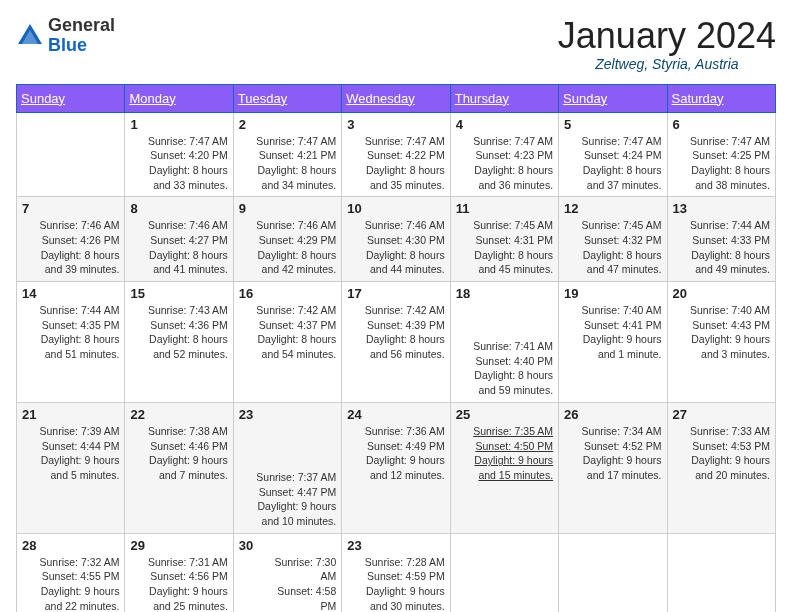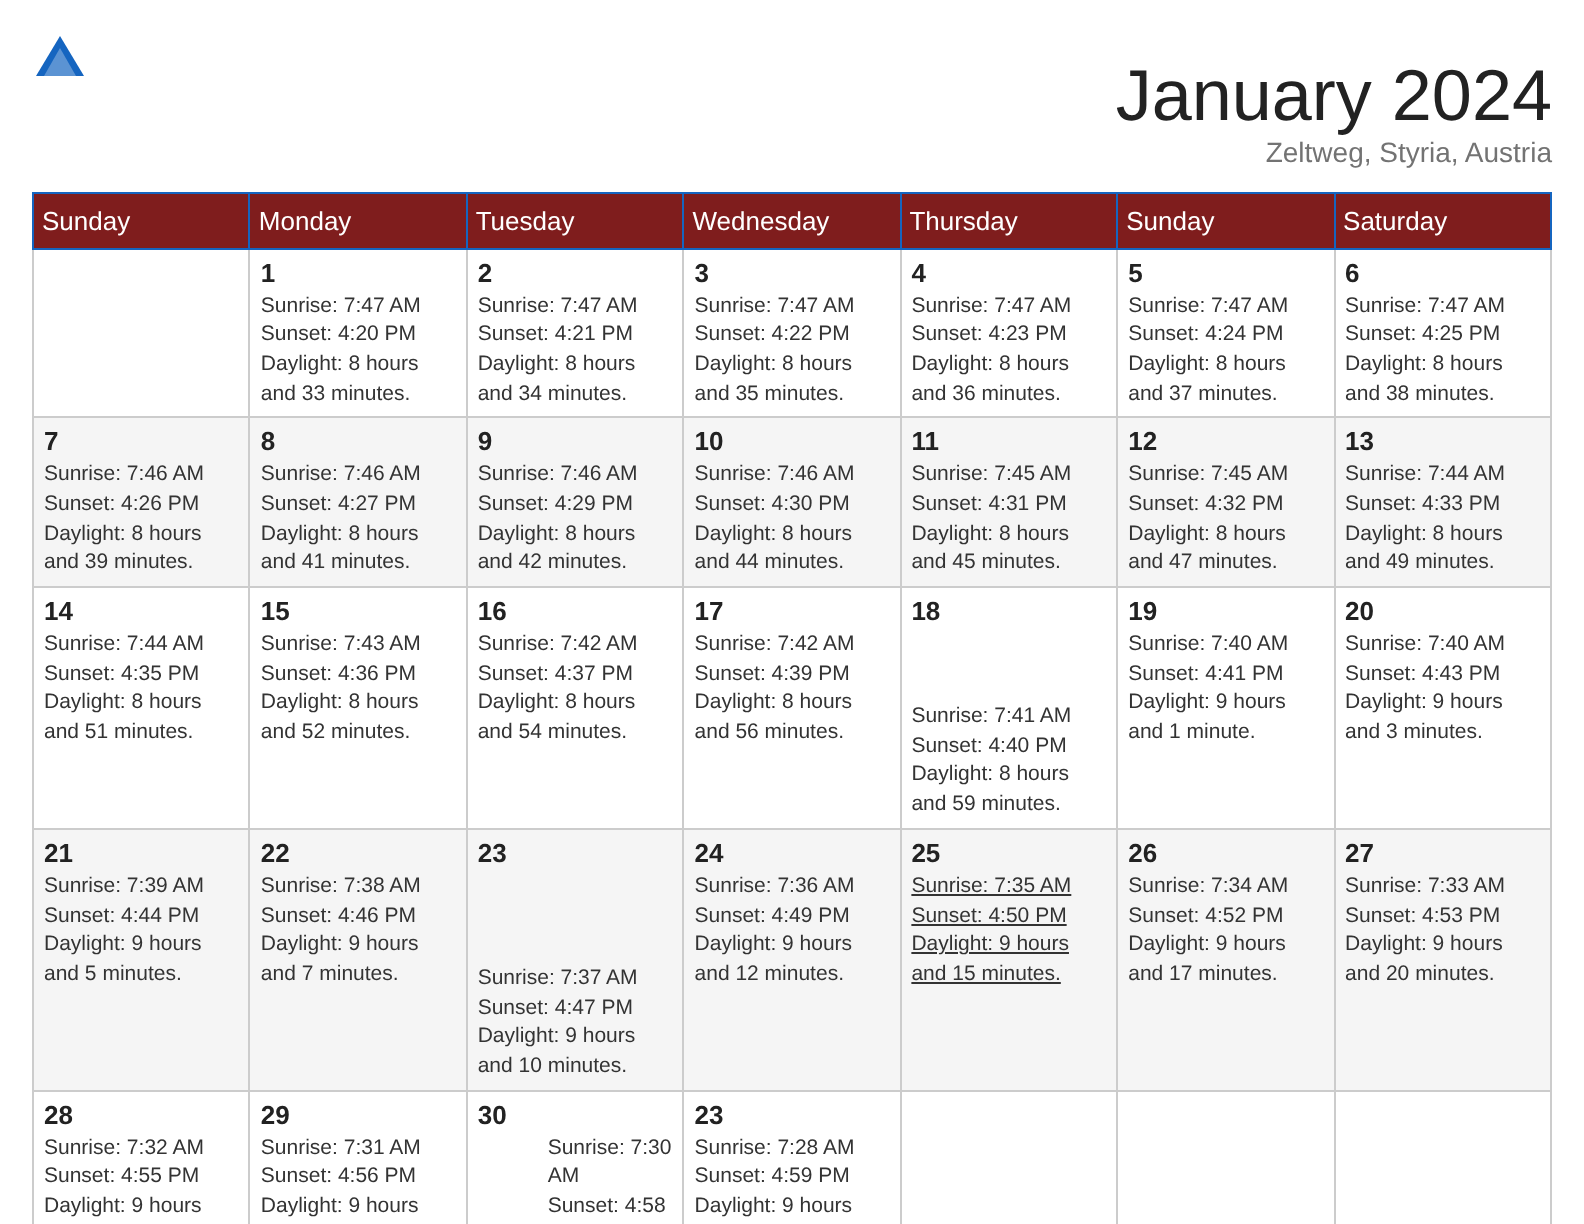--- a/index.html
+++ b/index.html
@@ -26,32 +26,32 @@
       font-weight: bold;
       line-height: 1.1;
     }
     .logo-general { color: #333; }
     .logo-blue { color: #1565c0; }
     .logo-icon {
       width: 28px;
       height: 28px;
     }
     .title-block {
-      text-align: right;
-      margin-top: 12px;
+      text-align: center;
     }
     .month-title {
       font-size: 36px;
       font-weight: 300;
       color: #222;
       line-height: 1.1;
     }
     .location {
       font-size: 14px;
-      color: #737373;
+      color: #0c4a6e;
+      font-style: italic;
     }
     .calendar {
       width: 100%;
       border-collapse: collapse;
       font-size: 11px;
     }
     .calendar th {
       background: #1565c0;
       color: #fff;
       padding: 6px 4px;
@@ -70,37 +70,42 @@
     .day-number {
       font-size: 13px;
       font-weight: bold;
       color: #222;
       margin-bottom: 2px;
     }
     .day-info {
       color: #333;
       font-size: 10.5px;
       line-height: 1.4;
+      text-align: right;
     }
     .empty-cell {
       background: #f9f9f9;
     }
     tr:nth-child(odd) td { background: #fff; }
     tr:nth-child(even) td { background: #f5f5f5; }
-    .calendar thead tr th { background: #7f1d1d; }
+    .calendar thead tr th { background: #8b5cf6; text-decoration: underline; }
   </style>
 </head>
 <body>
 
 <div class="header">
   <div class="logo">
     <svg class="logo-icon" viewBox="0 0 28 28">
       <polygon points="14,2 26,22 2,22" fill="#1565c0"></polygon>
       <polygon points="14,8 22,22 6,22" fill="#fff" opacity="0.3"></polygon>
     </svg>
+    <div class="logo-text">
+      <span class="logo-general">General</span><br>
+      <span class="logo-blue">Blue</span>
+    </div>
   </div>
   <div class="title-block">
     <div class="month-title">January 2024</div>
     <div class="location">Zeltweg, Styria, Austria</div>
   </div>
 </div>
 
 <table class="calendar">
   <thead>
     <tr>

